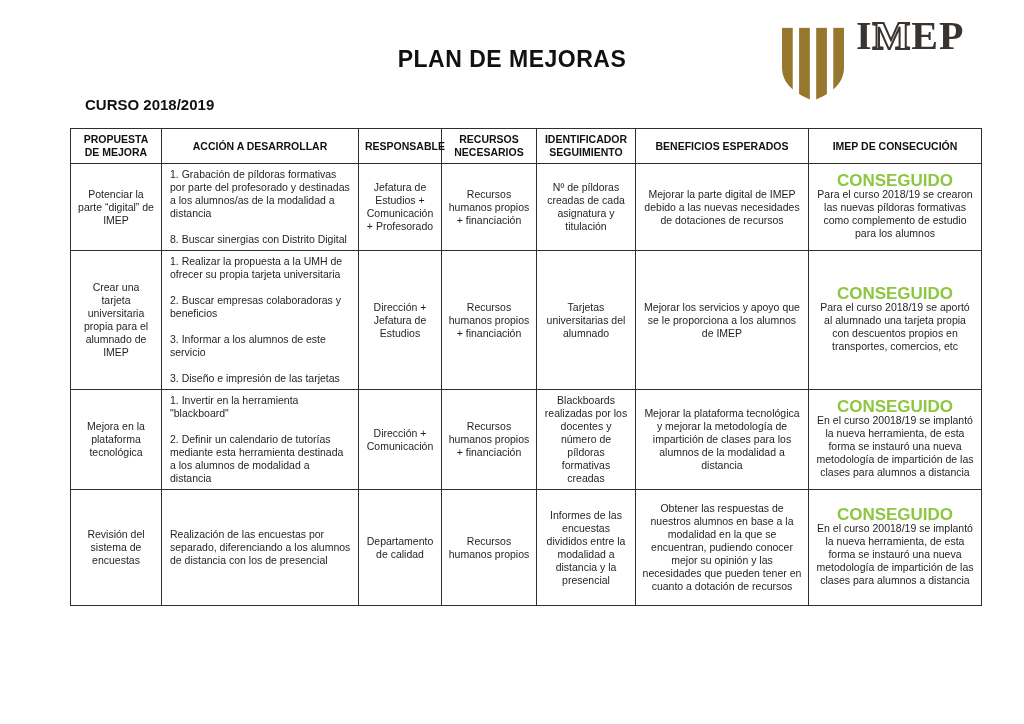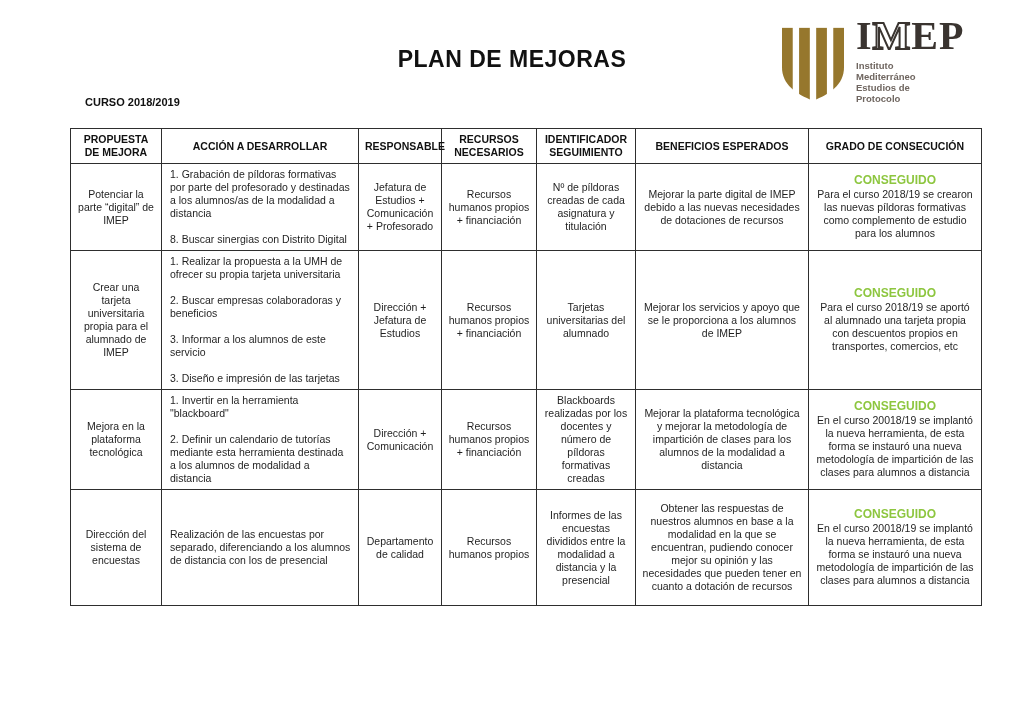--- a/index.html
+++ b/index.html
@@ -19,21 +19,21 @@
     top: 46px; left: 0; width: 1024px;
     text-align: center;
     font-size: 23px;
     font-weight: bold;
     letter-spacing: 0.5px;
     color: #111;
   }
   .course-label {
     position: absolute;
     top: 96px; left: 85px;
-    font-size: 11px;
+    font-size: 15px;
     font-weight: bold;
     color: #111;
   }
   
   .logo {
     position: absolute;
     top: 14px; left: 782px;
     width: 230px; height: 100px;
     display: flex;
     align-items: flex-start;
@@ -88,21 +88,21 @@
   .row-3 td { height: 97px; }
   .row-4 td { height: 116px; }
   .cell-accion {
     text-align: left !important;
     white-space: pre-line;
     padding-left: 8px !important;
   }
   .cell-pre { white-space: pre-line; }
   .grado-status {
     font-weight: bold;
-    font-size: 12px;
+    font-size: 17px;
     color: #8dc63f;
     margin-bottom: 1px;
   }
   .grado-detail { line-height: 13px; }
 </style>
 </head>
 <body>
 
 <div class="page">
 
@@ -119,24 +119,20 @@
       </defs>
       <g clip-path="url(#shieldClip)">
         <rect x="0" y="0" width="13.5" height="92" fill="#96772d"></rect>
         <rect x="21.5" y="0" width="13.5" height="92" fill="#96772d"></rect>
         <rect x="43" y="0" width="13.5" height="92" fill="#96772d"></rect>
         <rect x="64.5" y="0" width="13.5" height="92" fill="#96772d"></rect>
       </g>
     </svg>
     <div class="logo-right">
       <div class="logo-wordmark"><span>I</span><span class="m-outline">M</span><span>EP</span></div>
-      <div class="logo-subtitle">Instituto
-Mediterráneo
-Estudios de
-Protocolo</div>
     </div>
   </div>
 
   <table class="plan-table">
     <colgroup>
       <col style="width:91px">
         <col style="width:197px">
         <col style="width:83px">
         <col style="width:95px">
         <col style="width:99px">
@@ -144,21 +140,21 @@
         <col style="width:173px">
     </colgroup>
     <thead>
       <tr>
         <th>PROPUESTA DE MEJORA</th>
         <th>ACCIÓN A DESARROLLAR</th>
         <th>RESPONSABLE</th>
         <th>RECURSOS NECESARIOS</th>
         <th>IDENTIFICADOR SEGUIMIENTO</th>
         <th>BENEFICIOS ESPERADOS</th>
-        <th>GRADO DE CONSECUCIÓN</th>
+        <th>IMEP DE CONSECUCIÓN</th>
       </tr>
     </thead>
     <tbody>
       <tr class="row-1">
         <td class="cell-pre">Potenciar la parte “digital” de IMEP</td>
         <td class="cell-accion">1. Grabación de píldoras formativas por parte del profesorado y destinadas a los alumnos/as de la modalidad a distancia
 
 8. Buscar sinergias con Distrito Digital</td>
         <td>Jefatura de Estudios + Comunicación + Profesorado</td>
         <td>Recursos humanos propios + financiación</td>
@@ -195,21 +191,21 @@
         <td>Dirección + Comunicación</td>
         <td>Recursos humanos propios + financiación</td>
         <td>Blackboards realizadas por los docentes y número de píldoras formativas creadas</td>
         <td>Mejorar la plataforma tecnológica y mejorar la metodología de impartición de clases para los alumnos de la modalidad a distancia</td>
         <td>
           <div class="grado-status">CONSEGUIDO</div>
           <div class="grado-detail">En el curso 20018/19 se implantó la nueva herramienta, de esta forma se instauró una nueva metodología de impartición de las clases para alumnos a distancia</div>
         </td>
       </tr>
       <tr class="row-4">
-        <td class="cell-pre">Dirección del sistema de encuestas</td>
+        <td class="cell-pre">Revisión del sistema de encuestas</td>
         <td class="cell-accion">Realización de las encuestas por separado, diferenciando a los alumnos de distancia con los de presencial</td>
         <td>Departamento de calidad</td>
         <td>Recursos humanos propios</td>
         <td>Informes de las encuestas divididos entre la modalidad a distancia y la presencial</td>
         <td>Obtener las respuestas de nuestros alumnos en base a la modalidad en la que se encuentran, pudiendo conocer mejor su opinión y las necesidades que pueden tener en cuanto a dotación de recursos</td>
         <td>
           <div class="grado-status">CONSEGUIDO</div>
           <div class="grado-detail">En el curso 20018/19 se implantó la nueva herramienta, de esta forma se instauró una nueva metodología de impartición de las clases para alumnos a distancia</div>
         </td>
       </tr>

